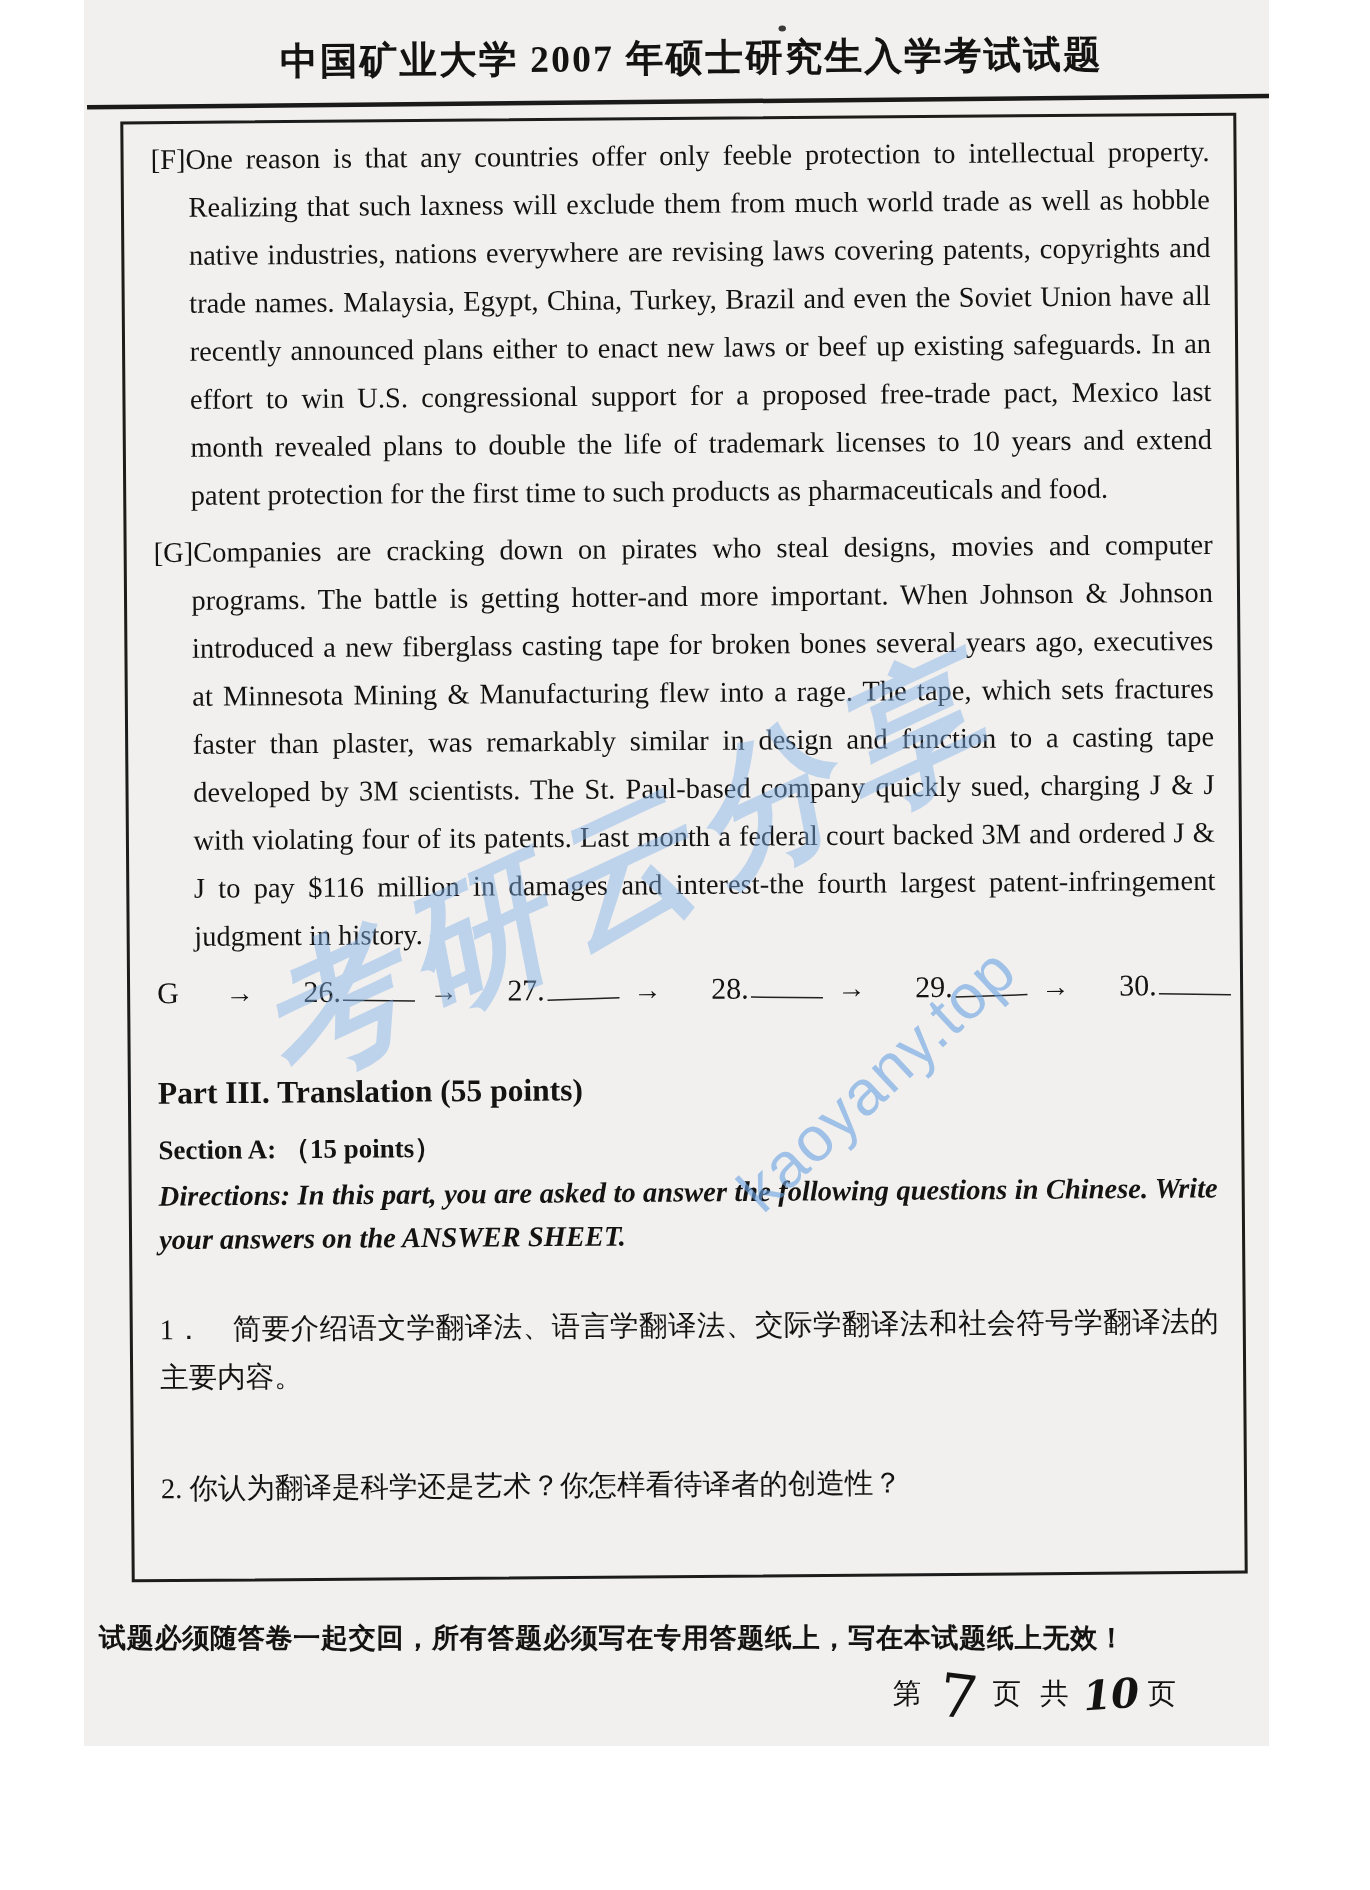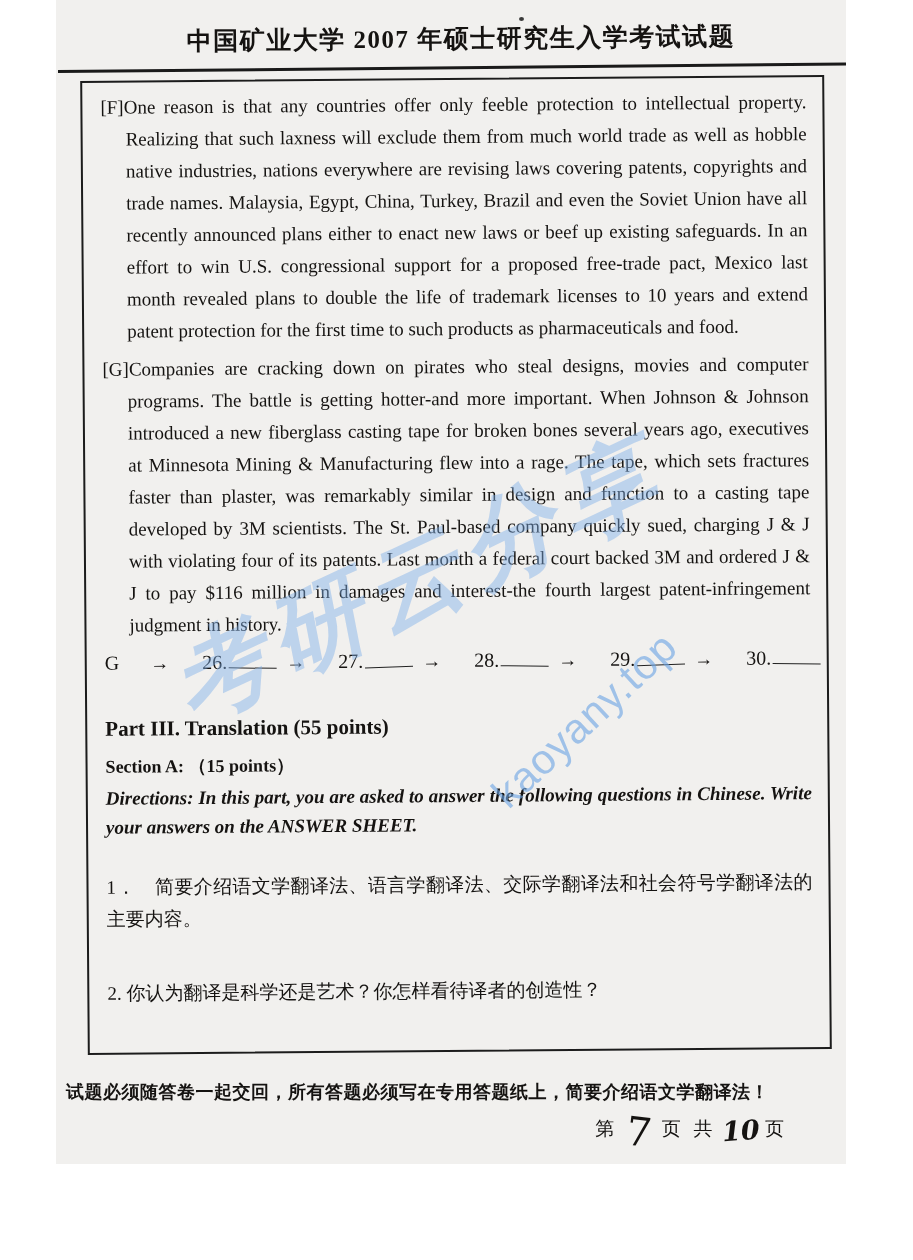--- a/index.html
+++ b/index.html
@@ -74,21 +74,21 @@
 
     <div class="part-title">Part III. Translation (55 points)</div>
     <div class="section-a">Section A: （15 points）</div>
     <div class="directions">Directions: In this part, you are asked to answer the following questions in Chinese. Write your answers on the ANSWER SHEET.</div>
 
     <div class="q q1">1．　简要介绍语文学翻译法、语言学翻译法、交际学翻译法和社会符号学翻译法的主要内容。</div>
     <div class="q q2">2.  你认为翻译是科学还是艺术？你怎样看待译者的创造性？</div>
 
   </div>
 
-  <div class="footer-notice">试题必须随答卷一起交回，所有答题必须写在专用答题纸上，简要介绍语文学翻译法！</div>
+  <div class="footer-notice">试题必须随答卷一起交回，所有答题必须写在专用答题纸上，写在本试题纸上无效！</div>
 
   <div class="page-line">
     <span>第</span>
     <span class="hand hand7">7</span>
     <span>页 共</span>
     <span class="hand hand10">10</span>
     <span>页</span>
   </div>
 
   <div class="wm-brush">考研云分享</div>

